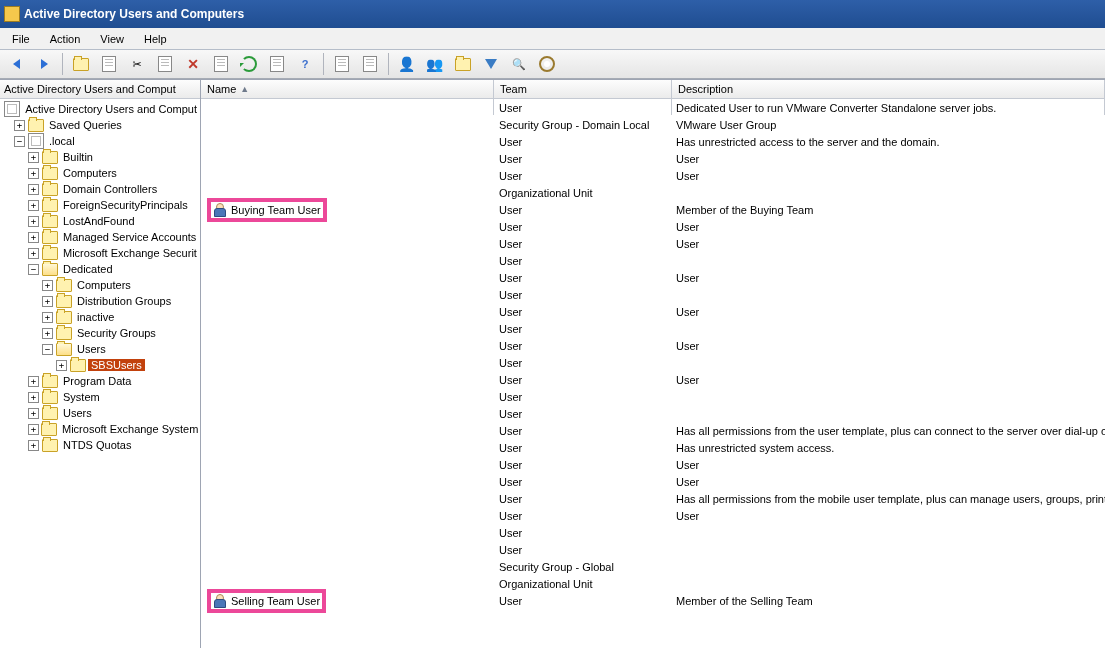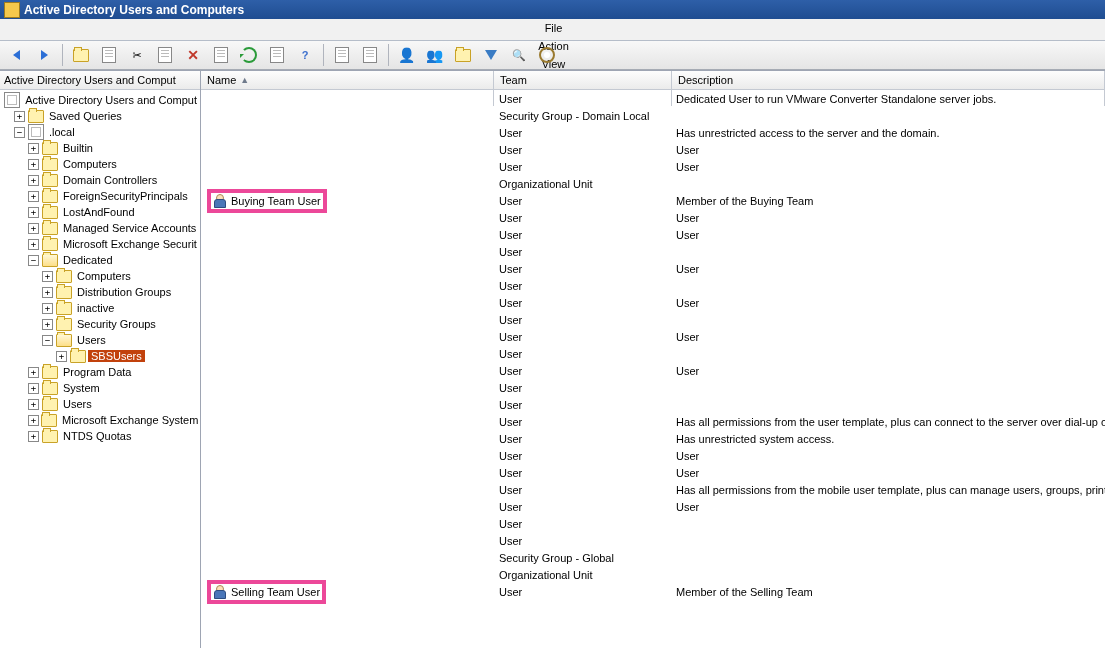--- a/index.html
+++ b/index.html
@@ -9,40 +9,39 @@
     font-size: 11px;
     color: #000;
     background: #fff;
     width: 1105px;
     height: 648px;
     overflow: hidden;
   }
   .titlebar {
     background: linear-gradient(to bottom, #2e5fa8, #1f4d91);
     color: #fff;
-    height: 19px;
+    height: 28px;
     display: flex;
     align-items: center;
     padding: 0 4px;
     font-size: 12px;
     font-weight: bold;
   }
   .titlebar .sysicon {
     width: 14px; height: 14px; margin-right: 4px;
     background: #f5c84c; border: 1px solid #9d7b20;
     display:flex;align-items:center;justify-content:center;
   }
   .menubar {
     height: 21px;
     display: flex;
     align-items: center;
     background: #f1f1f1;
     border-bottom: 1px solid #b5bdc9;
     padding-left: 2px;
-    flex-direction: column;
   }
   .menuitem { padding: 3px 10px; cursor: default; }
   .toolbar {
     height: 28px;
     background: linear-gradient(to bottom,#f8f8f8,#e5e5e5);
     border-bottom: 1px solid #a6abb4;
     display: flex;
     align-items: center;
     padding: 0 4px;
     gap: 4px;
@@ -408,20 +407,21 @@
     </div>
     <div class="listbody" id="listbody">
         <div class="lrow">
           <div class="col col-name"><span class="hidden-name"></span></div>
           <div class="col col-type">User</div>
           <div class="col col-desc">Dedicated User to run VMware Converter Standalone server jobs.</div>
         </div>
         <div class="lrow">
           <div class="col col-name"><span class="hidden-name"></span></div>
           <div class="col col-type">Security Group - Domain Local</div>
+          <div class="col col-desc">VMware User Group</div>
         </div>
         <div class="lrow">
           <div class="col col-name"><span class="hidden-name"></span></div>
           <div class="col col-type">User</div>
           <div class="col col-desc">Has unrestricted access to the server and the domain.</div>
         </div>
         <div class="lrow">
           <div class="col col-name"><span class="hidden-name"></span></div>
           <div class="col col-type">User</div>
           <div class="col col-desc">User</div>

